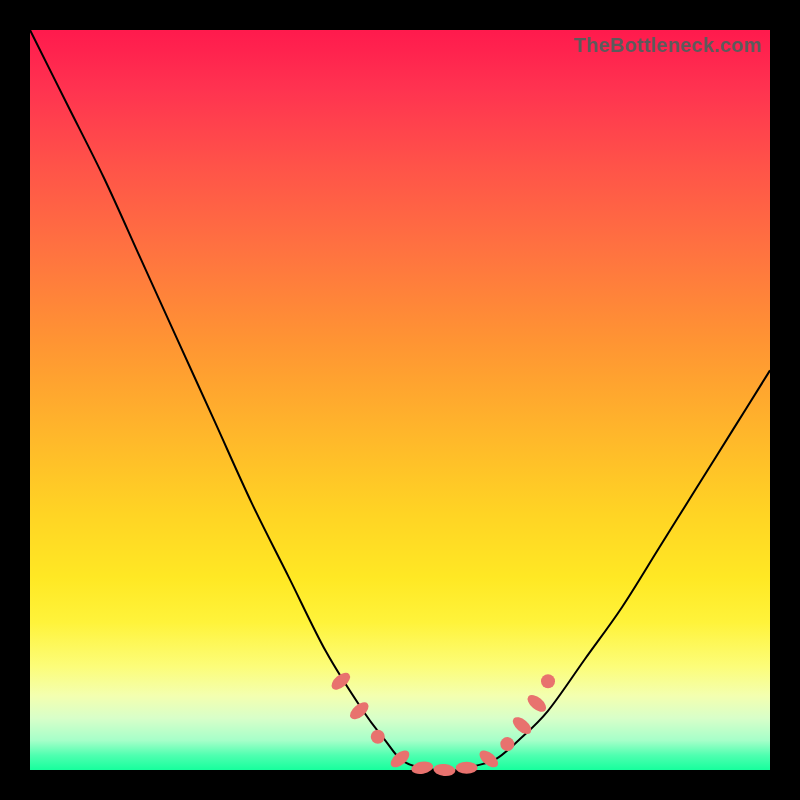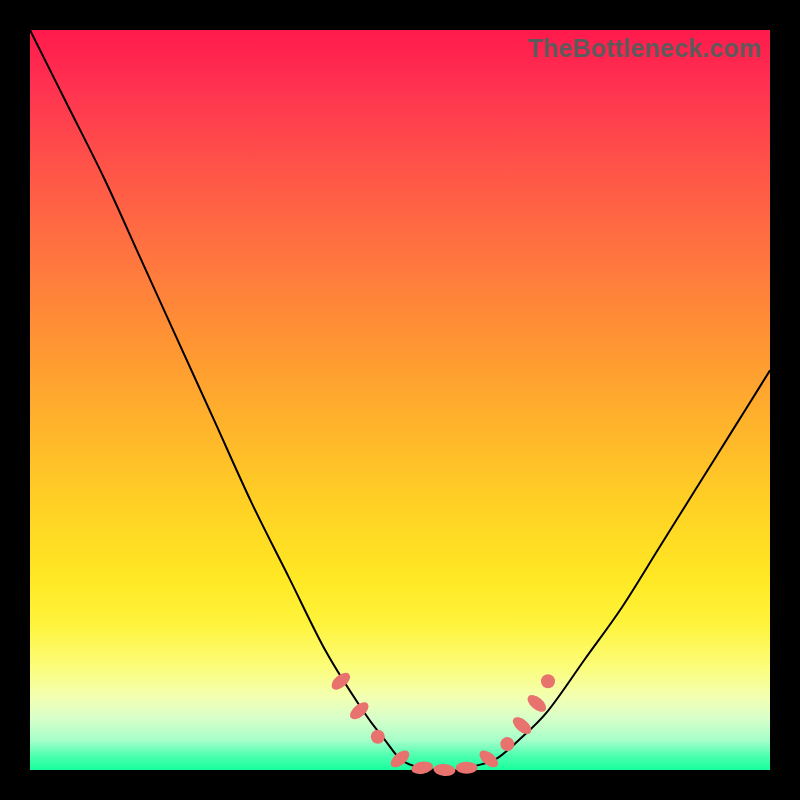--- a/index.html
+++ b/index.html
@@ -39,21 +39,21 @@
       #d8ffc9 93%,
       #a6ffc9 96%,
       #4fffb0 98%,
       #17ff9d 100%
     );
   }
   .watermark {
     position: absolute;
     top: 4px;
     right: 8px;
-    font-size: 25px;
+    font-size: 20px;
     font-weight: 600;
     color: #5b5b5b;
     letter-spacing: 0.2px;
     user-select: none;
   }
   svg.curve {
     position: absolute;
     left: 0;
     top: 0;
     width: 740px;

